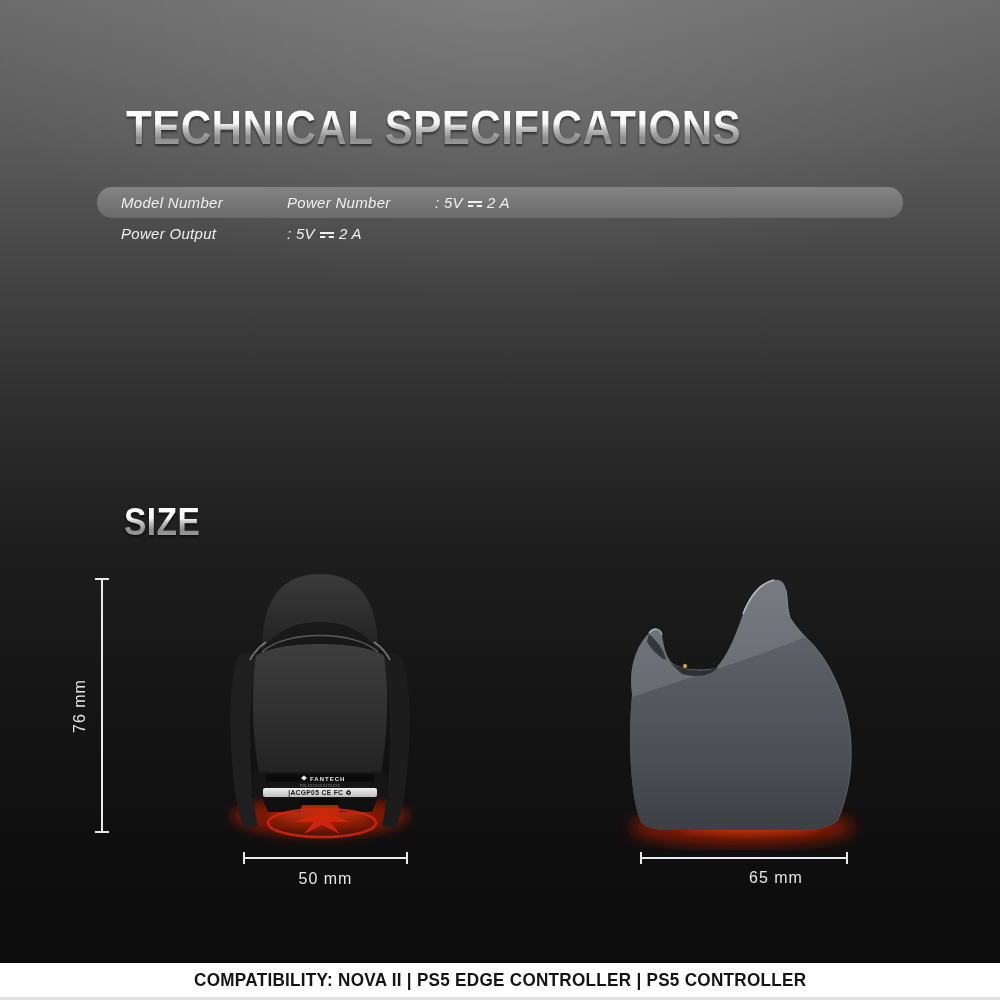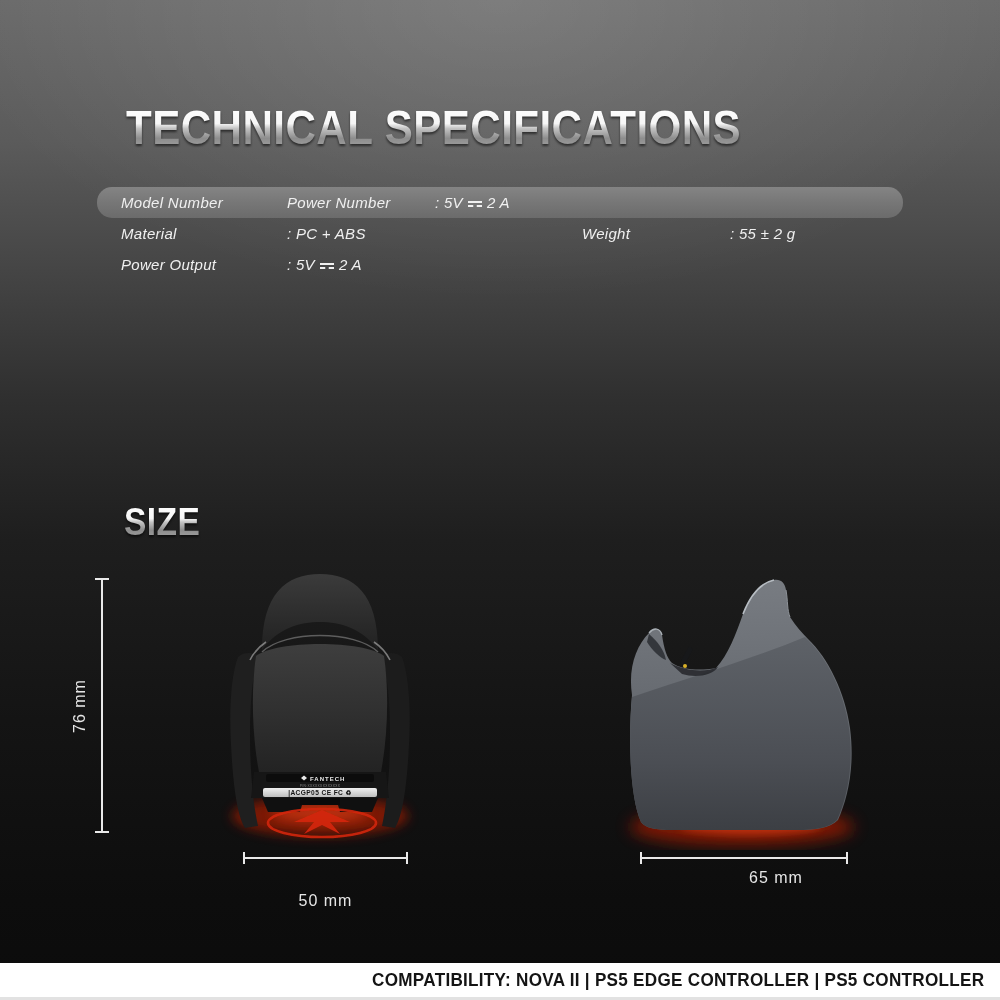--- a/index.html
+++ b/index.html
@@ -45,52 +45,46 @@
   .dim-v { left:101px; top:578px; width:2px; height:255px; }
   .dim-v::before, .dim-v::after { content:""; position:absolute; left:-6px; width:14px; height:2px; background:#e9e9e9; }
   .dim-v::before { top:0; } .dim-v::after { bottom:0; }
   .dim-h { height:2px; top:857px; }
   .dim-h::before, .dim-h::after { content:""; position:absolute; top:-5px; width:2px; height:12px; background:#e9e9e9; }
   .dim-h::before { left:0; } .dim-h::after { right:0; }
   .dim-h-50 { left:243px; width:165px; }
   .dim-h-65 { left:640px; width:208px; }
   .dim-label { color:#e6e6e6; font-size:16px; letter-spacing:1px; text-align:center; white-space:nowrap; }
   .dim-label-h76 { left:35px; top:697px; width:90px; transform:rotate(-90deg); }
-  .dim-label-w50 { left:243px; top:892px; width:165px; }
+  .dim-label-w50 { left:243px; top:870px; width:165px; }
   .dim-label-d65 { left:672px; top:869px; width:208px; }
 
   .dock-front { left:200px; top:560px; width:240px; height:290px; }
   .dock-side  { left:600px; top:570px; width:290px; height:280px; }
 
   .footer {
     left:0; top:963px; width:1000px; height:37px; background:#ffffff;
     border-bottom:3px solid #e2e2e2;
-    display:flex; align-items:center; justify-content:flex-end;
+    display:flex; align-items:center; justify-content:center;
   }
   .footer-text {
     color:#141414; font-weight:bold; font-size:18px; letter-spacing:0.3px;
     transform:scaleX(0.95); white-space:nowrap;
   }
 </style>
 </head>
 <body>
 
 <h1 class="abs metallic title">TECHNICAL SPECIFICATIONS</h1>
 
 <section class="abs spec-table">
   <div class="spec-row pill">
     <span class="l-label">Model Number</span>
     <span class="r-label">Power Number</span>
     <span class="r-value"><span>: 5V</span><span class="dc"></span><span>2 A</span></span>
-  </div>
-  <div class="spec-row">
-    <span class="l-label">Material</span>
-    <span class="l-value">: PC + ABS</span>
-    <span class="r-label">Weight</span>
-    <span class="r-value">: 55 ± 2 g</span>
   </div>
   <div class="spec-row">
     <span class="l-label">Power Output</span>
     <span class="l-value"><span>: 5V</span><span class="dc"></span><span>2 A</span></span>
   </div>
 </section>
 
 <h2 class="abs metallic size-heading">SIZE</h2>
 
 <div class="abs dim-line dim-v"></div>

